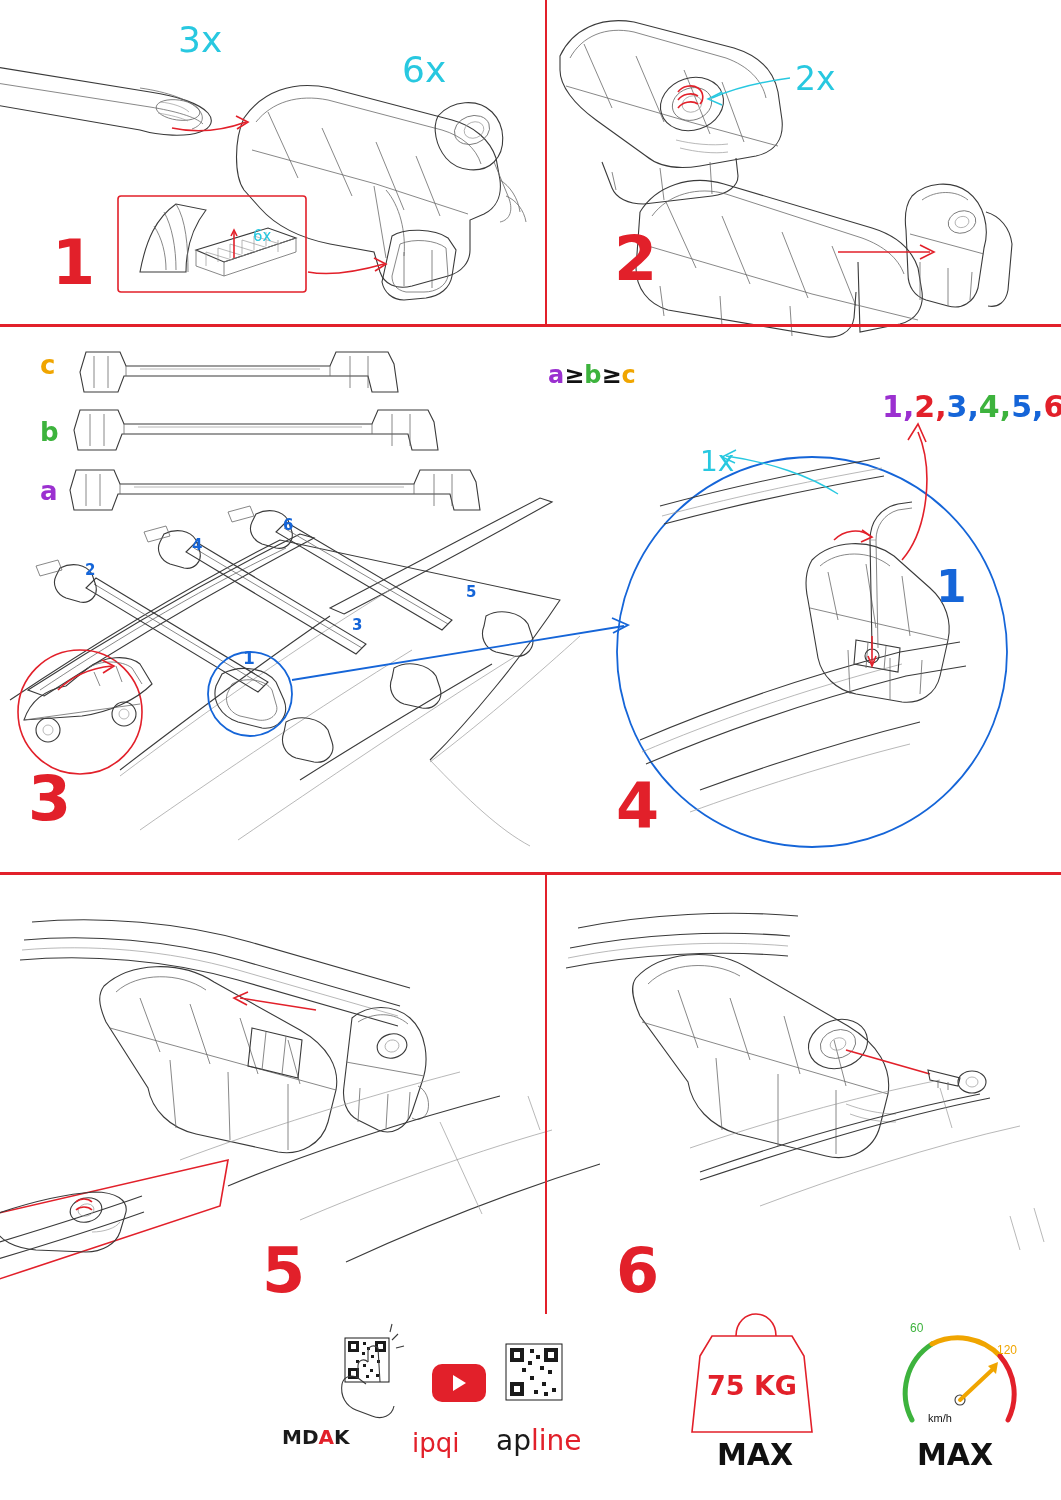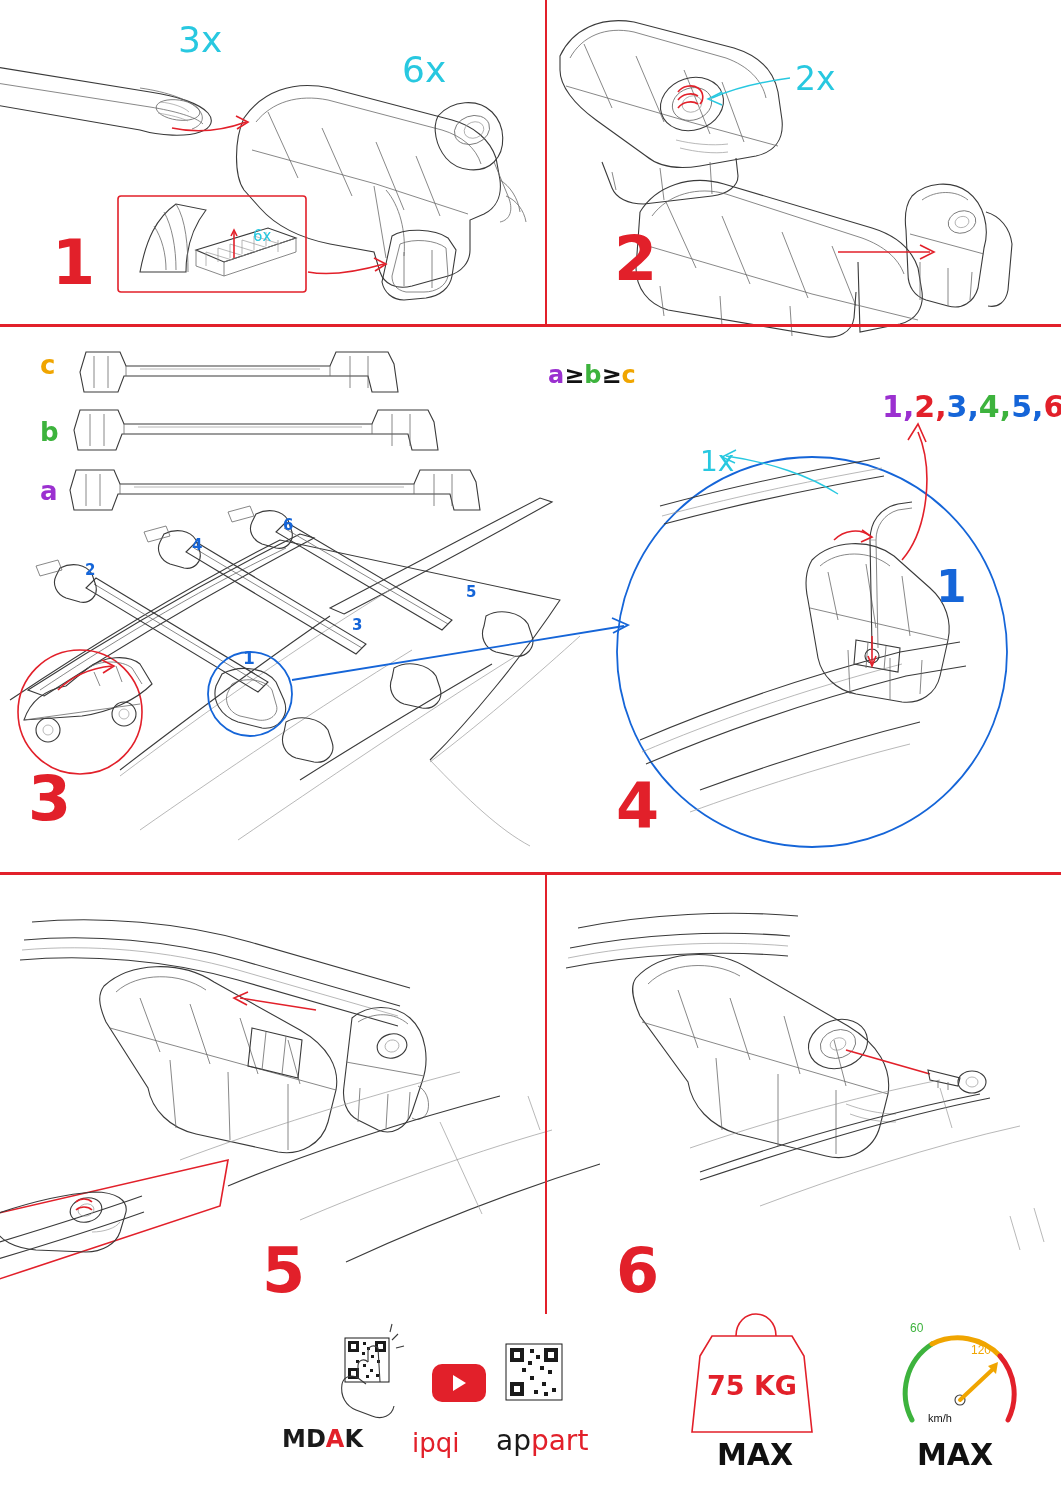--- a/index.html
+++ b/index.html
@@ -152,21 +152,21 @@
     white-space: nowrap;
   }
   #brand-accessorypart .k1 { color: #1a1a1a; }
   #brand-accessorypart .k2 { color: #e2202a; }
 
   #brand-mdak {
     position: absolute;
     left: 282px; top: 1427px;
     font-family: "DejaVu Sans", sans-serif;
     font-weight: 700;
-    font-size: 24px;
+    font-size: 20px;
     line-height: 1;
     color: #1a1a1a;
     white-space: nowrap;
   }
   #brand-mdak .accent { color: #e2202a; }
 
   #brand-ipqi {
     position: absolute;
     left: 412px; top: 1430px;
     font-family: "DejaVu Sans", sans-serif;
@@ -234,21 +234,21 @@
     color: #111;
     line-height: 1;
   }
   .gauge-tick-text {
     position: absolute;
     font-family: Liberation Sans, sans-serif;
     font-size: 12px;
     line-height: 1;
   }
   #gt60 { left: 910px; top: 1322px; color: #3db33d; }
-  #gt120 { left: 971px; top: 1344px; color: #f0a500; }
+  #gt120 { left: 997px; top: 1344px; color: #f0a500; }
   #gtkmh { left: 928px; top: 1413px; color: #111; font-size: 11px; }
 
   svg.art {
     position: absolute;
     left: 0; top: 0;
     width: 1061px;
     height: 1500px;
     pointer-events: none;
   }
   .ln { fill: none; stroke: #3a3a3a; stroke-width: 1.1; }
@@ -681,21 +681,21 @@
 
 
 
   <div id="brand-mdak">
     <span>MD</span><span class="accent">A</span><span>K</span>
   </div>
 
   <div id="brand-ipqi">ipqi</div>
 
   <div id="brand-apline">
-    <span class="k1">ap</span><span class="k2">part</span>
+    <span class="k1">ap</span><span class="k2">line</span>
   </div>
 
   <div id="yt"></div>
 
   <div id="weight-text">75 KG</div>
   <div id="weight-label">MAX</div>
   <div id="gauge-label">MAX</div>
   <div class="gauge-tick-text" id="gt60">60</div>
   <div class="gauge-tick-text" id="gt120">120</div>
   <div class="gauge-tick-text" id="gtkmh">km/h</div>

